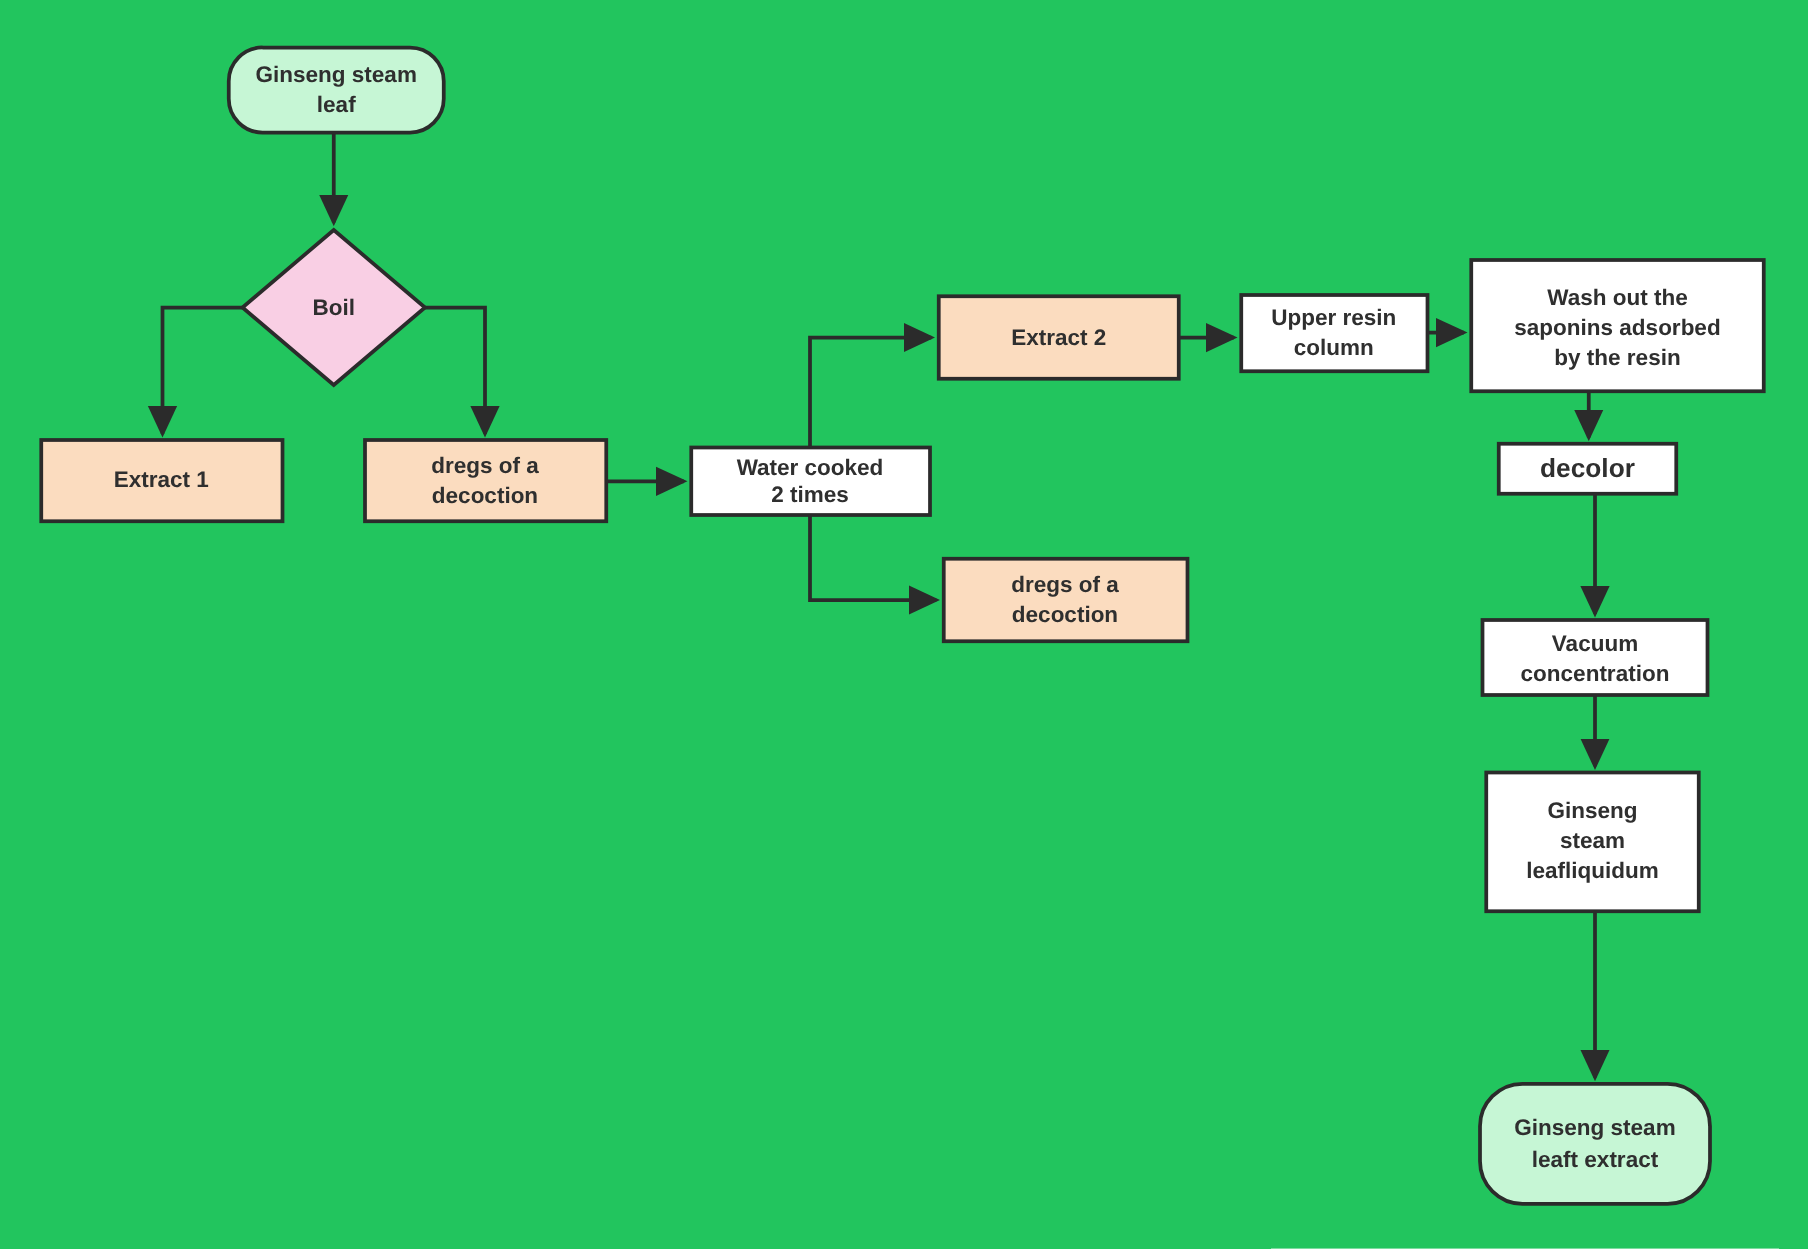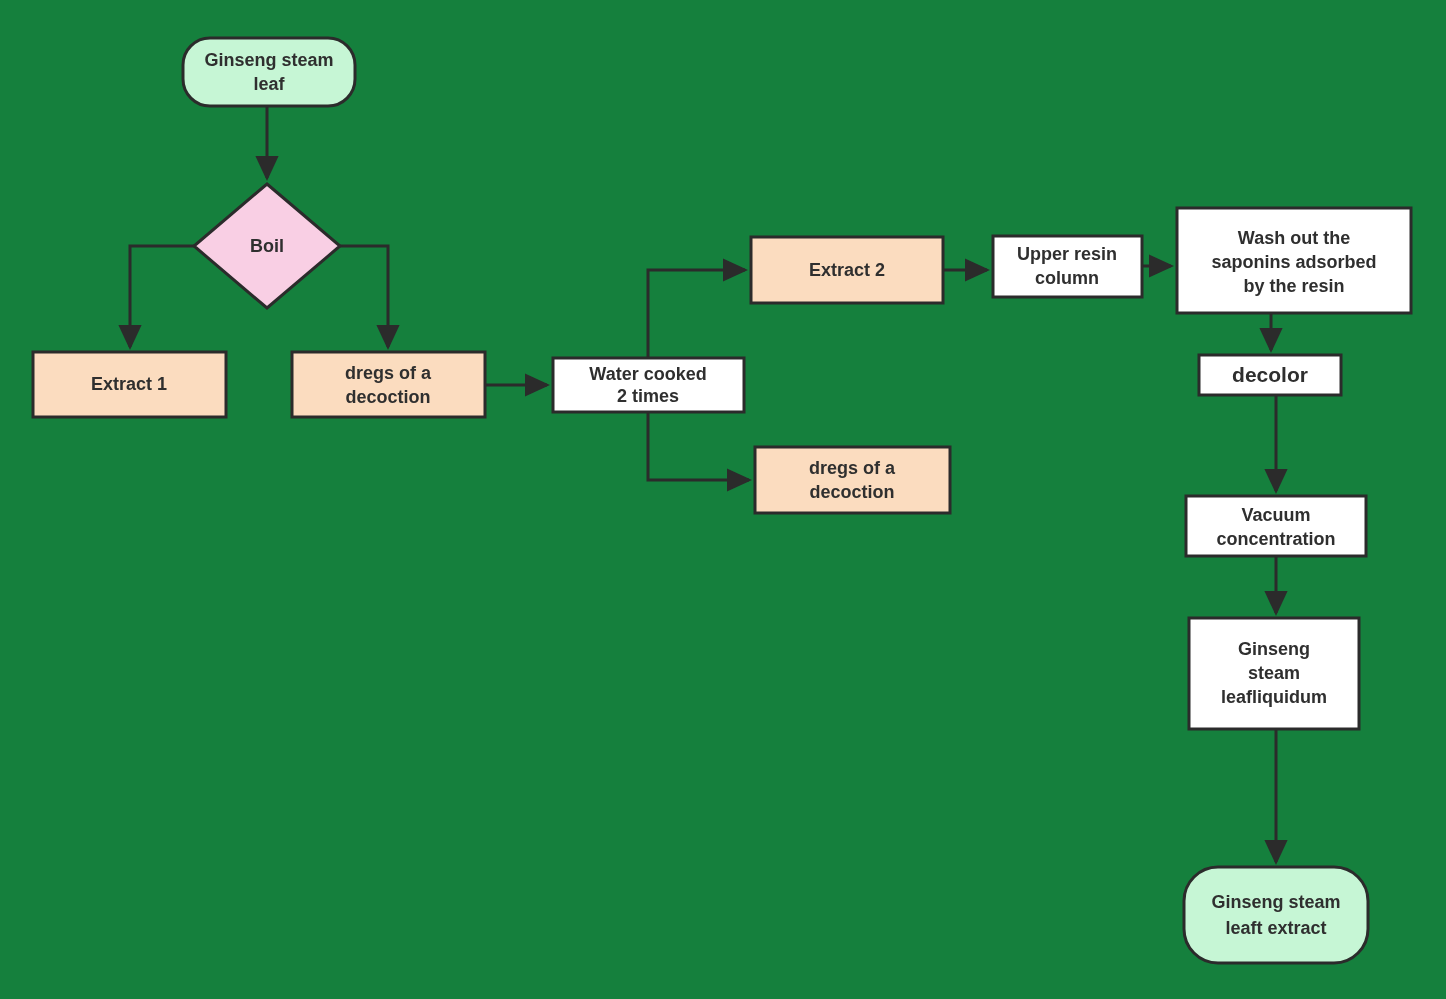--- a/index.html
+++ b/index.html
@@ -10,21 +10,21 @@
   body {
     width: 1446px;
     height: 999px;
     font-family: "Liberation Sans", sans-serif;
     overflow: hidden;
   }
   #flowchart-root {
     position: relative;
     width: 1446px;
     height: 999px;
-    background: #15803d;
+    background: #22c55e;
     text-align: right;
   }
   svg.flow-canvas {
     position: absolute;
     top: 0;
     left: 0;
     width: 1446px;
     height: 999px;
     display: block;
   }

